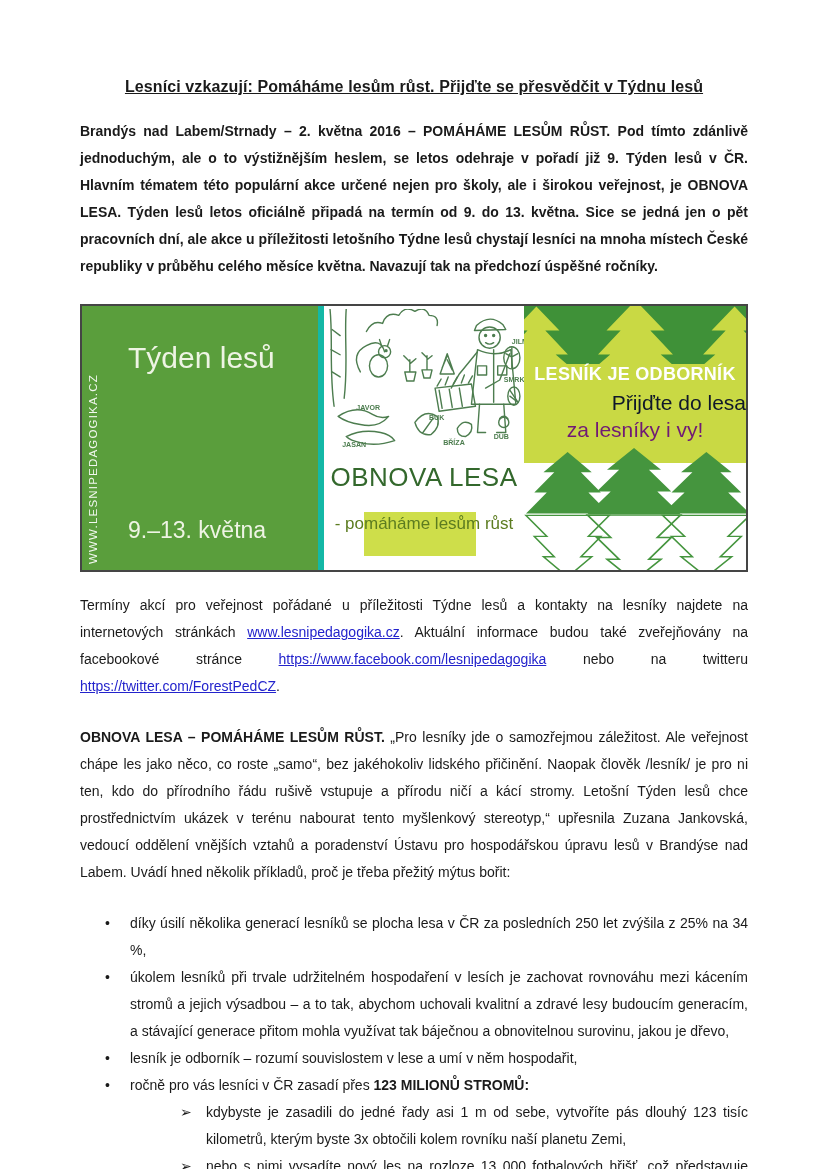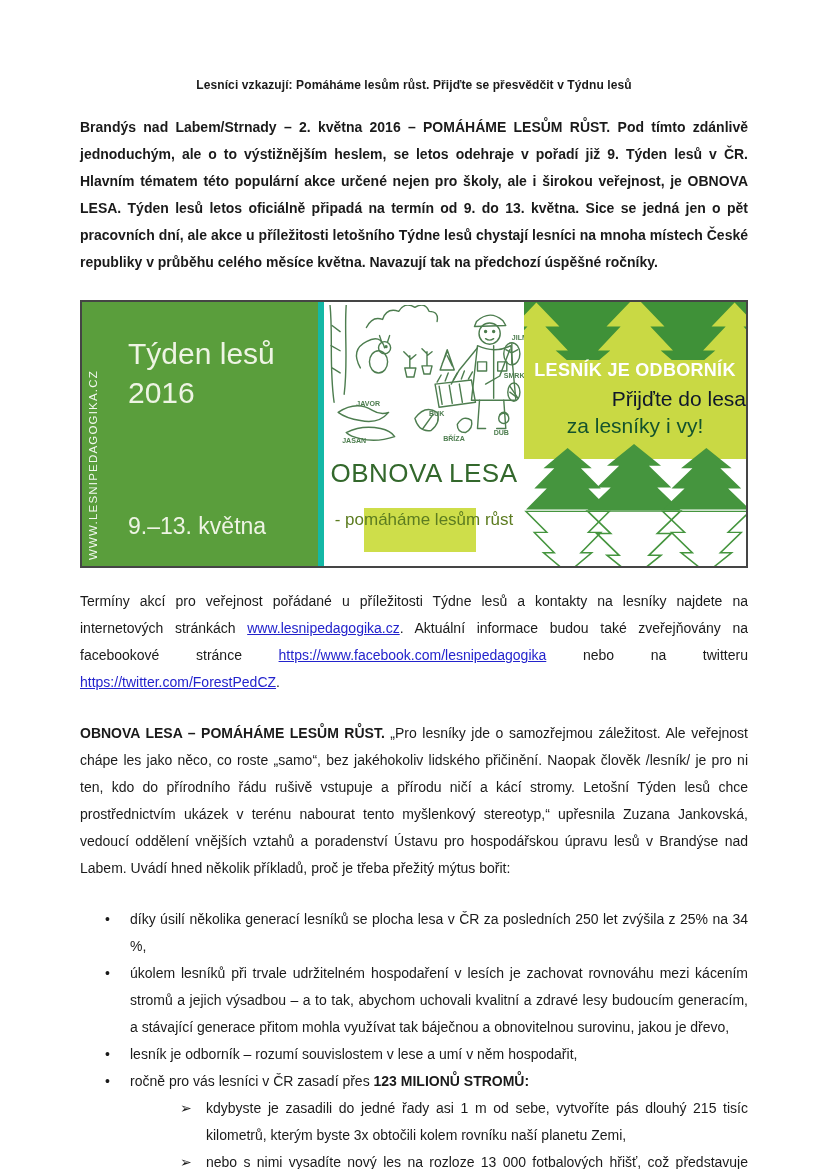--- a/index.html
+++ b/index.html
@@ -5,22 +5,22 @@
   * { margin:0; padding:0; box-sizing:border-box; }
   html,body { background:#ffffff; }
   body {
     width:827px; height:1169px; overflow:hidden;
     font-family:"Liberation Sans", sans-serif;
     color:#1a1a1a;
   }
   .page { padding:78px 79px 0 80px; }
 
   .doc-title {
-    font-size:12px; font-weight:bold; text-align:center;
-    margin-bottom:22px; letter-spacing:0.1px;
+    font-size:16px; font-weight:bold; text-align:center;
+    margin-bottom:22px; letter-spacing:0.1px;text-decoration:underline;
   }
   .para {
     font-size:14px; line-height:27px; text-align:justify;
     margin-bottom:24px;
   }
   .para.bold { font-weight:bold; }
   .b { font-weight:bold; }
   .link { color:#2323cc; text-decoration:underline; cursor:pointer; }
 
   
@@ -71,21 +71,21 @@
   .lesnik-heading {
     position:absolute; top:58px; width:100%; text-align:center;
     color:#ffffff; font-weight:bold; font-size:18px; letter-spacing:0.3px;
   }
   .lesnik-line1 {
     position:absolute; top:85px; width:100%; text-align:right;
     color:#0f172a; font-size:21px;
   }
   .lesnik-line2 {
     position:absolute; top:112px; width:100%; text-align:center;
-    color:#14532d; font-size:21px;
+    color:#701a75; font-size:21px;
   }
   .bottom-trees { position:absolute; top:142px; left:0; width:100%; height:126px; }
 
   
   .bullets { list-style:none; margin:2px 0 0 0; padding-left:25px; }
   .bullets li {
     display:flex; font-size:14px; line-height:27px; text-align:justify;
   }
   .bullets .marker { width:25px; flex-shrink:0; }
   .bullets .li-text { flex:1; }
@@ -111,21 +111,20 @@
   <h1 class="doc-title">Lesníci vzkazují: Pomáháme lesům růst. Přijďte se přesvědčit v Týdnu lesů</h1>
 
   <p class="para bold">Brandýs nad Labem/Strnady – 2. května 2016 – POMÁHÁME LESŮM RŮST. Pod tímto zdánlivě jednoduchým, ale o to výstižnějším heslem, se letos odehraje v pořadí již 9. Týden lesů v ČR. Hlavním tématem této populární akce určené nejen pro školy, ale i širokou veřejnost, je OBNOVA LESA. Týden lesů letos oficiálně připadá na termín od 9. do 13. května. Sice se jedná jen o pět pracovních dní, ale akce u příležitosti letošního Týdne lesů chystají lesníci na mnoha místech České republiky v průběhu celého měsíce května. Navazují tak na předchozí úspěšné ročníky.</p>
 
   <div class="banner">
 
     <div class="panel-left">
       <div class="vertical-url">WWW.LESNIPEDAGOGIKA.CZ</div>
       <div class="banner-title">
         <div>Týden lesů</div>
-        <div>2016</div>
       </div>
       <div class="banner-dates">9.–13. května</div>
     </div>
 
     <div class="panel-mid">
       <svg class="drawing" viewBox="0 0 200 140">
         <g stroke="#4d7d4f" fill="none" stroke-width="1.4" stroke-linecap="round" stroke-linejoin="round">
           <path d="M4,0 C7,30 3,60 8,96"></path>
           <path d="M20,0 C18,28 22,55 18,88"></path>
           <path d="M6,20 l8,6 M5,40 l9,5 M6,62 l8,5"></path>
@@ -232,21 +231,21 @@
     </li>
     <li>
       <span class="marker">•</span>
       <span class="li-text"><span>ročně pro vás lesníci v ČR zasadí přes </span><span class="b">123 MILIONŮ STROMŮ:</span></span>
     </li>
   </ul>
 
   <ul class="subbullets">
     <li>
       <span class="marker">➢</span>
-      <span class="li-text">kdybyste je zasadili do jedné řady asi 1 m od sebe, vytvoříte pás dlouhý 215 tisíc kilometrů, kterým byste 3x obtočili kolem rovníku naší planetu Zemi,</span>
+      <span class="li-text">kdybyste je zasadili do jedné řady asi 1 m od sebe, vytvoříte pás dlouhý 123 tisíc kilometrů, kterým byste 3x obtočili kolem rovníku naší planetu Zemi,</span>
     </li>
     <li>
       <span class="marker">➢</span>
       <span class="li-text">nebo s nimi vysadíte nový les na rozloze 13 000 fotbalových hřišť, což představuje všechna regulérní fotbalová hřiště v Evropě.</span>
     </li>
   </ul>
 
 </div>
 
 </body></html>

